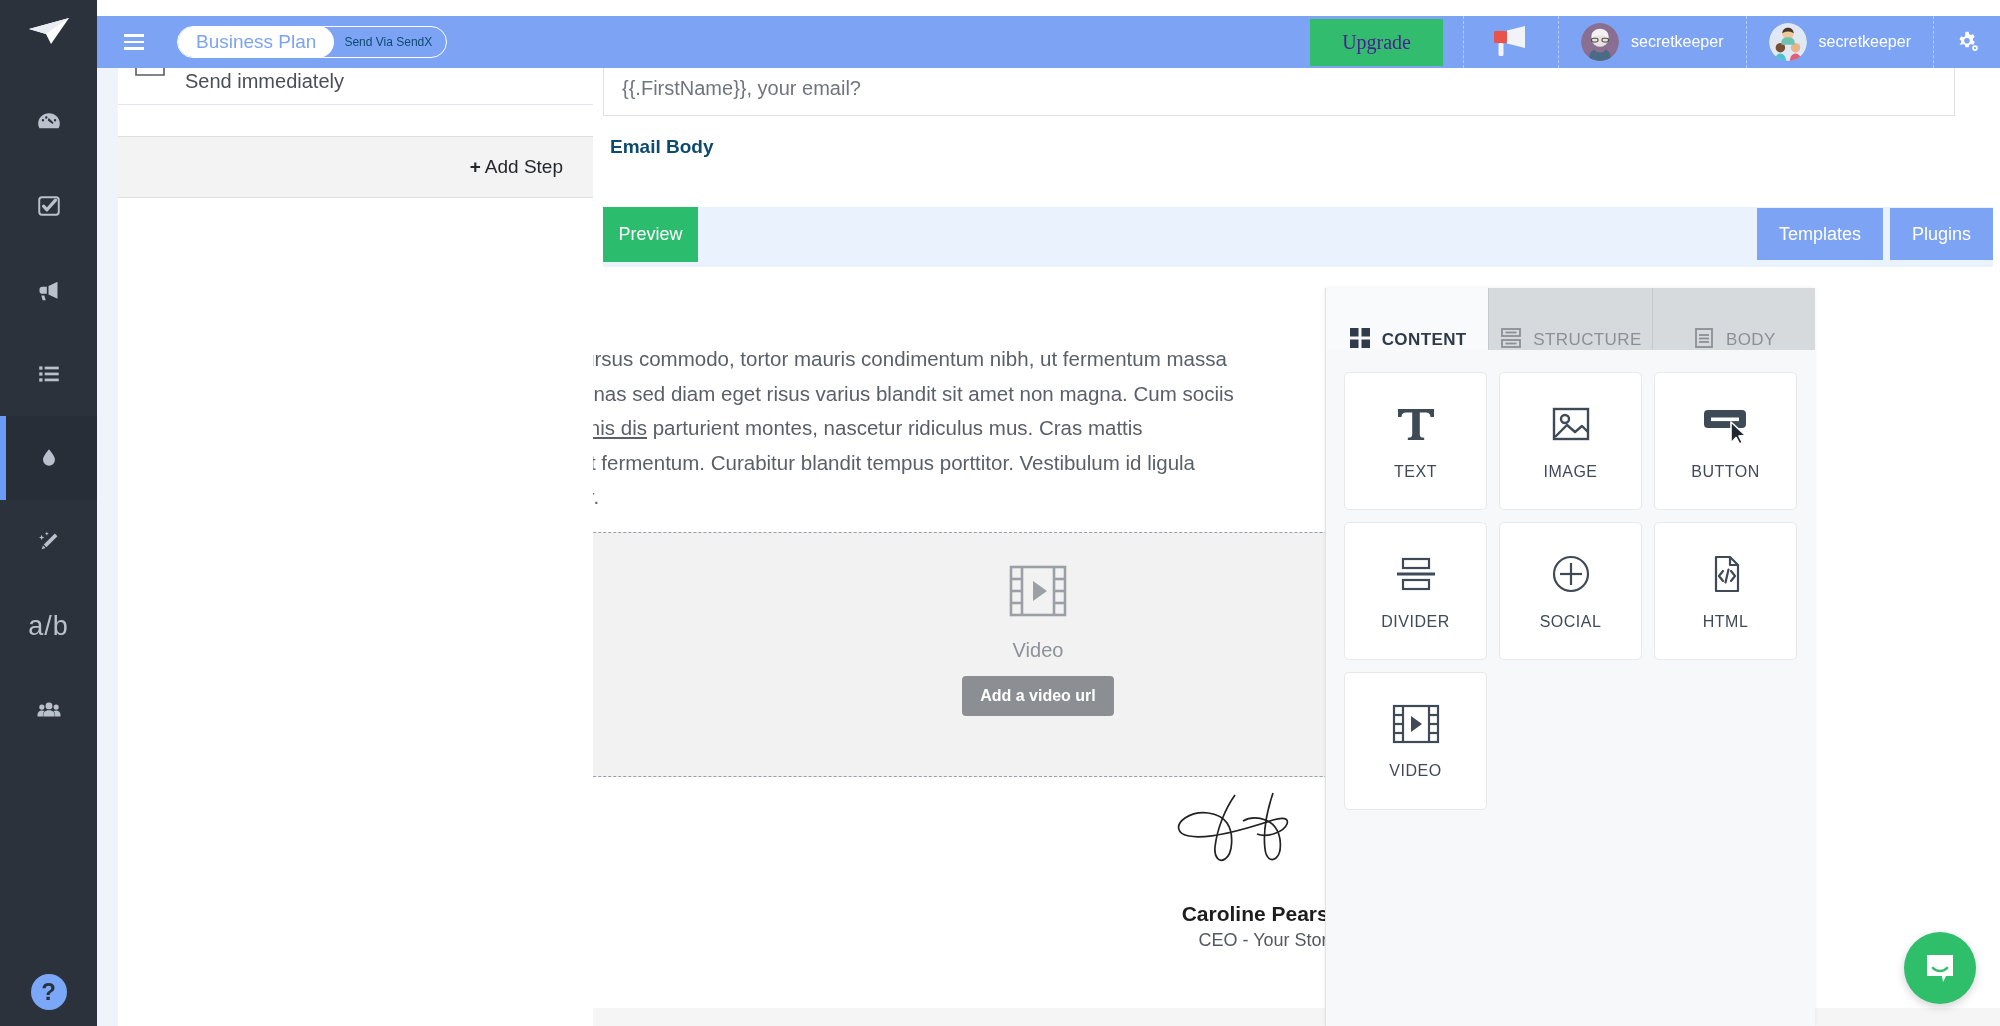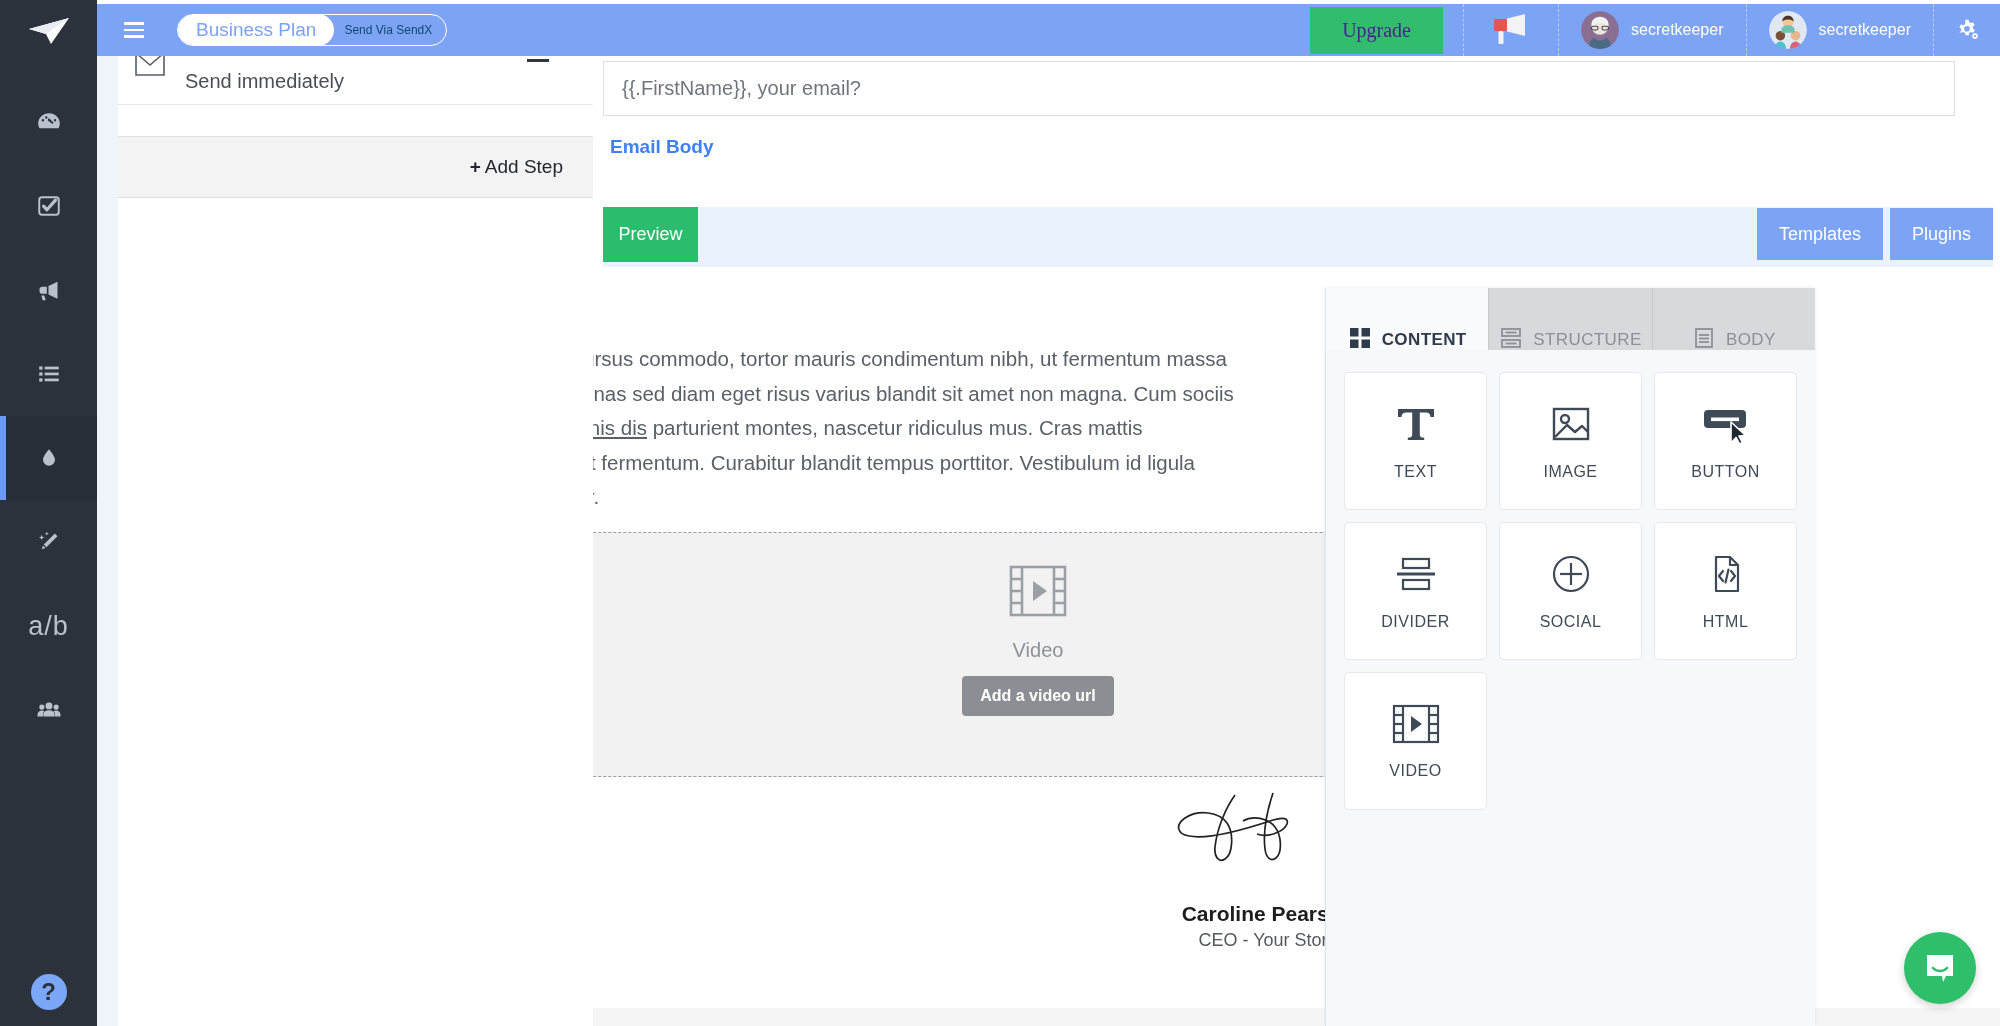--- a/index.html
+++ b/index.html
@@ -49,21 +49,21 @@
     width: 36px; height: 36px; border-radius: 50%;
     background: #7aa7f8; color: #2b323c;
     display: flex; align-items: center; justify-content: center;
     font-size: 24px; font-weight: bold;
     font-family: "Liberation Sans", sans-serif;
     cursor: pointer;
   }
 
   
   .topbar {
-    position: absolute; left: 97px; top: 4px;
+    position: absolute; left: 97px; top: 16px;
     width: 1903px; height: 52px;
     background: #7da3f5;
     display: flex; align-items: center;
     z-index: 35;
   }
   .hamburger {
     width: 46px; display: flex; flex-direction: column; gap: 4px;
     align-items: center; justify-content: center;
     margin-left: 14px; cursor: pointer;
   }
@@ -156,21 +156,21 @@
     position: absolute; left: 10px; top: 9px;
     width: 1352px; height: 55px;
     border: 1px solid #dcdfe3;
     background: #ffffff;
     display: flex; align-items: center;
     padding-left: 18px;
   }
   .subject-field .val { font-size: 20px; color: #6f757d; }
   .emailbody-title {
     position: absolute; left: 17px; top: 84px;
-    font-size: 19px; font-weight: bold; color: #3b82f6;
+    font-size: 19px; font-weight: bold; color: #0c4a6e;
   }
   .toolbar {
     position: absolute; left: 10px; top: 155px;
     width: 1390px; height: 60px;
     background: #eaf2fd;
   }
   .preview-btn {
     position: absolute; left: 0px; top: 0px;
     width: 95px; height: 55px;
     background: #2bbc6d; color: #ffffff;

